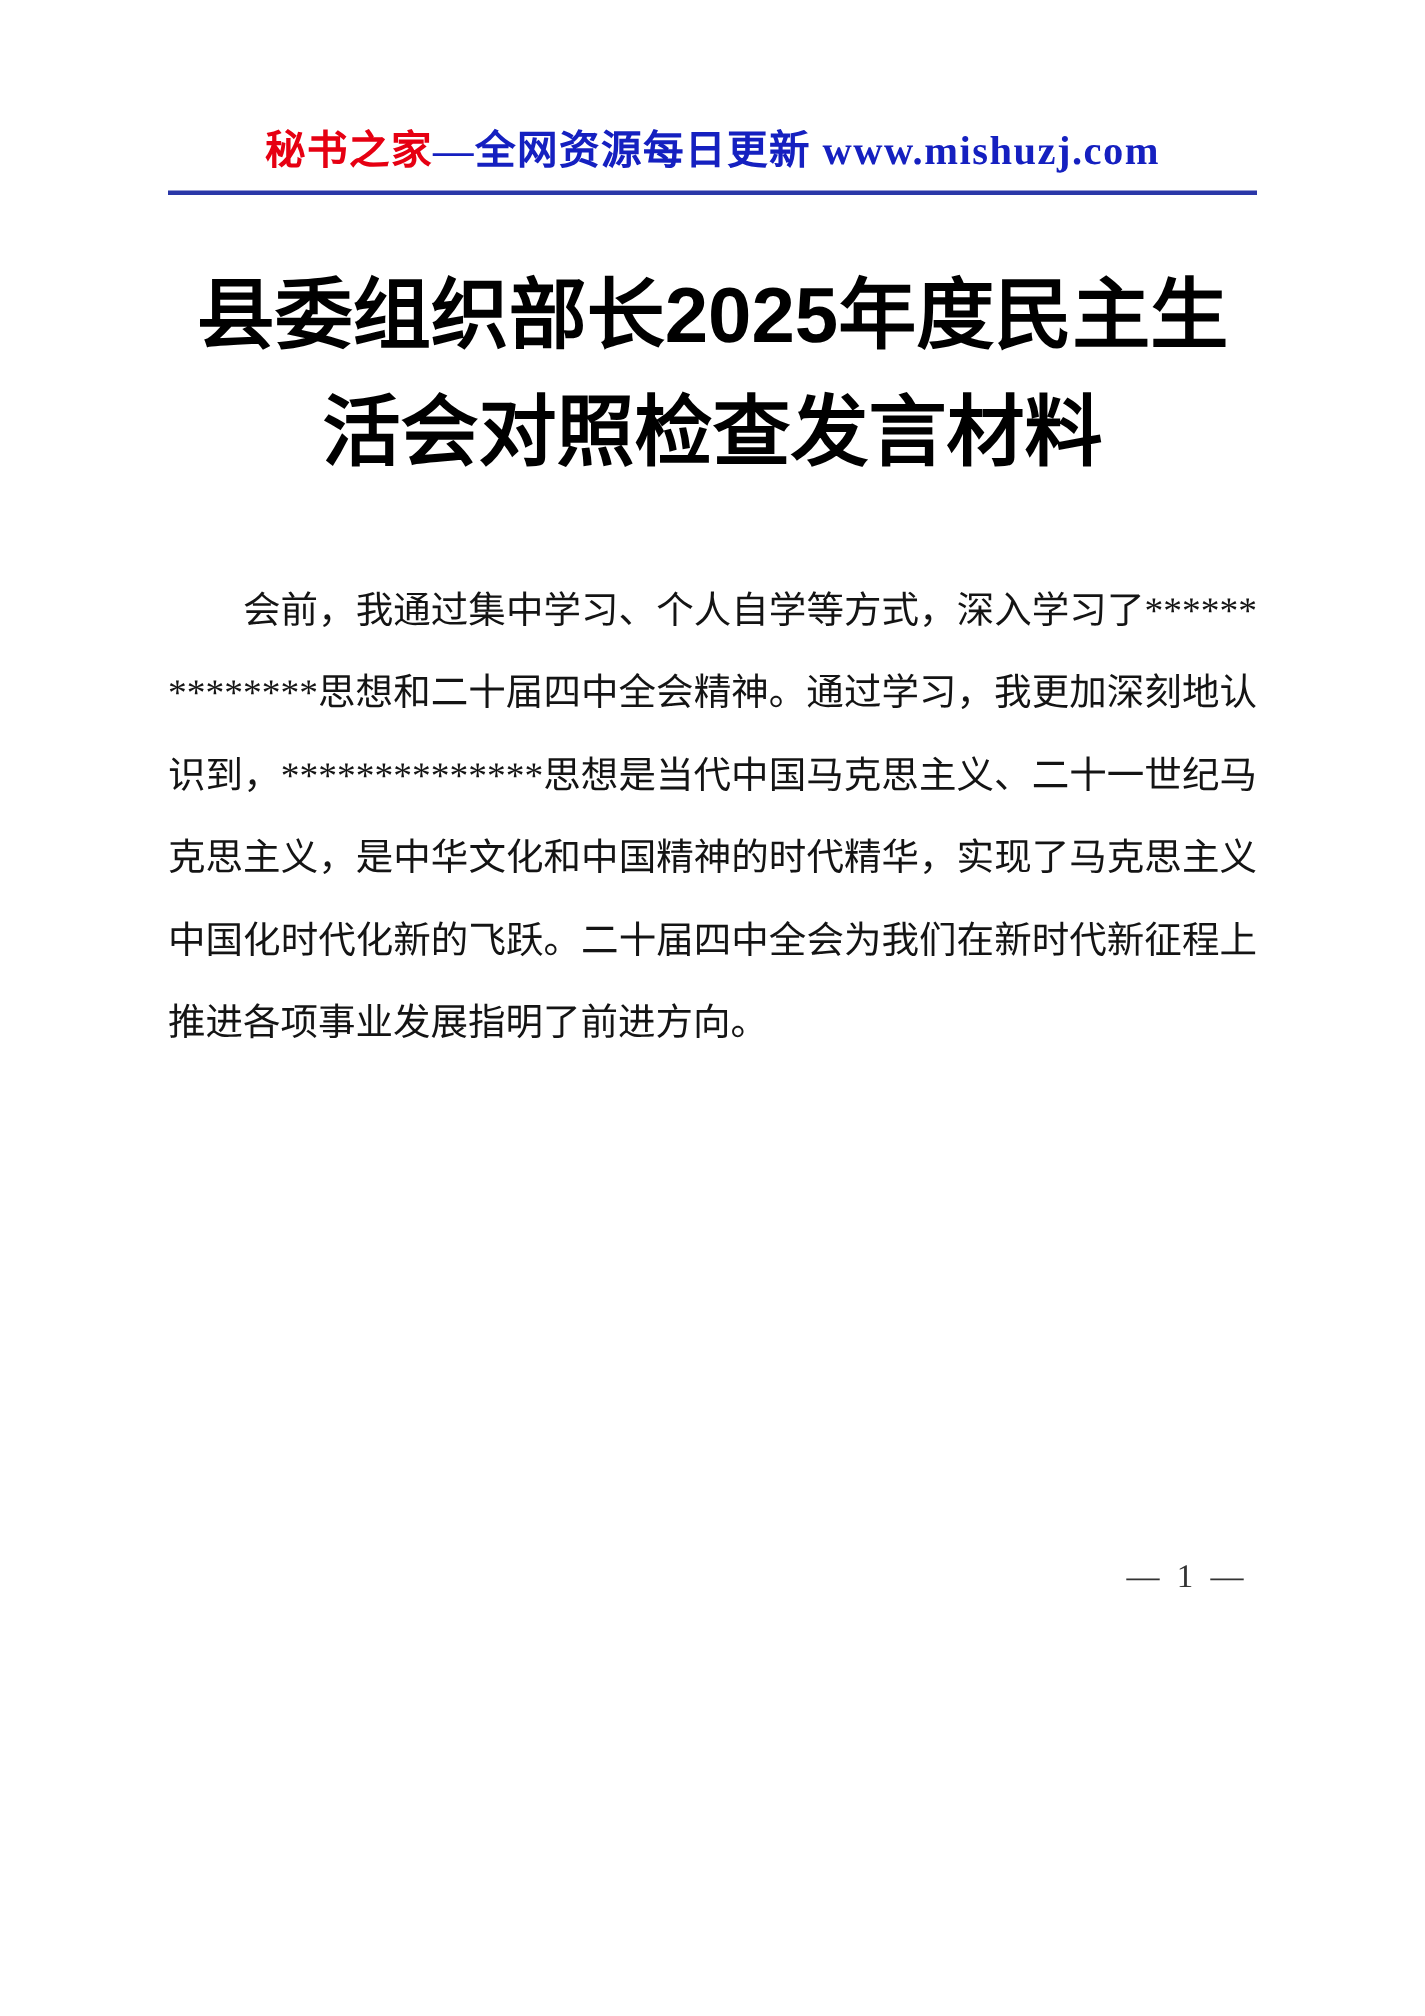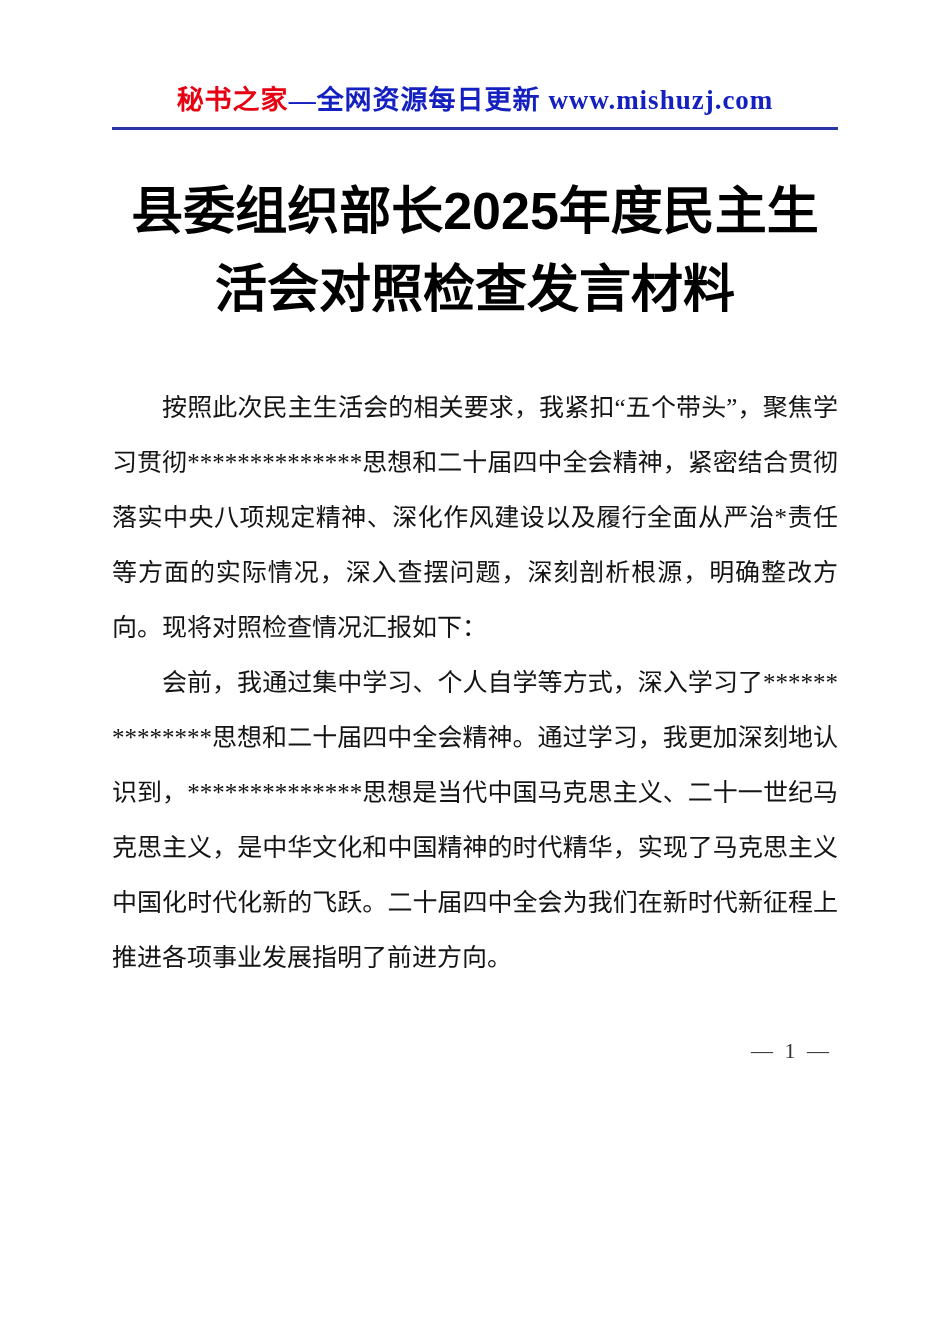--- a/index.html
+++ b/index.html
@@ -67,19 +67,18 @@
 
 <div class="page">
 
   <div class="site-header">
     <span class="brand">秘书之家</span><span class="tagline">—全网资源每日更新 </span><a class="site-url">www.mishuzj.com</a>
   </div>
 
   <h1 class="doc-title">县委组织部长2025年度民主生活会对照检查发言材料</h1>
 
   <div class="doc-body">
-    <p>按照此次民主生活会的相关要求，我紧扣“五个带头”，聚焦学习贯彻**************思想和二十届四中全会精神，紧密结合贯彻落实中央八项规定精神、深化作风建设以及履行全面从严治*责任等方面的实际情况，深入查摆问题，深刻剖析根源，明确整改方向。现将对照检查情况汇报如下：</p>
     <p>会前，我通过集中学习、个人自学等方式，深入学习了**************思想和二十届四中全会精神。通过学习，我更加深刻地认识到，**************思想是当代中国马克思主义、二十一世纪马克思主义，是中华文化和中国精神的时代精华，实现了马克思主义中国化时代化新的飞跃。二十届四中全会为我们在新时代新征程上推进各项事业发展指明了前进方向。</p>
   </div>
 
   <div class="page-number">— 1 —</div>
 
 </div>
 
 </body></html>

